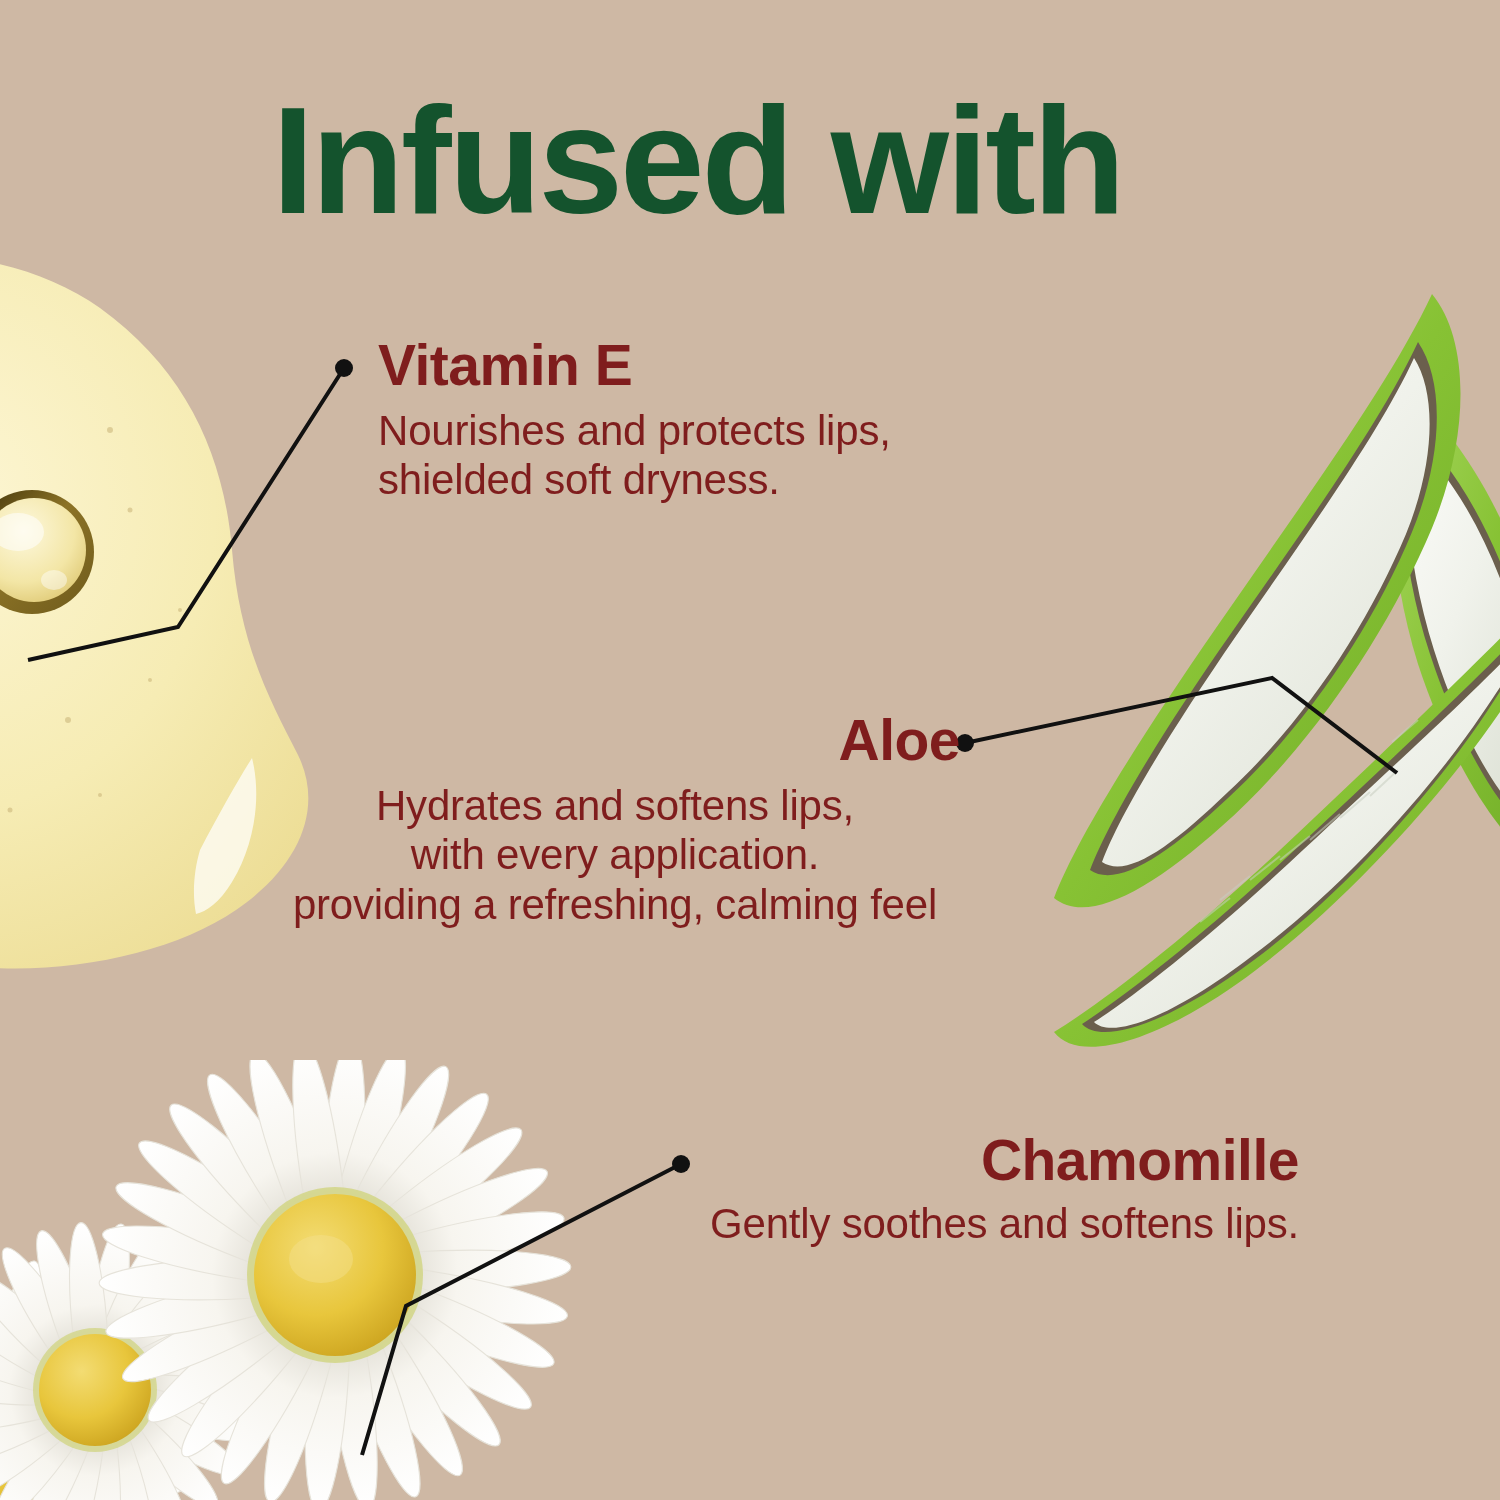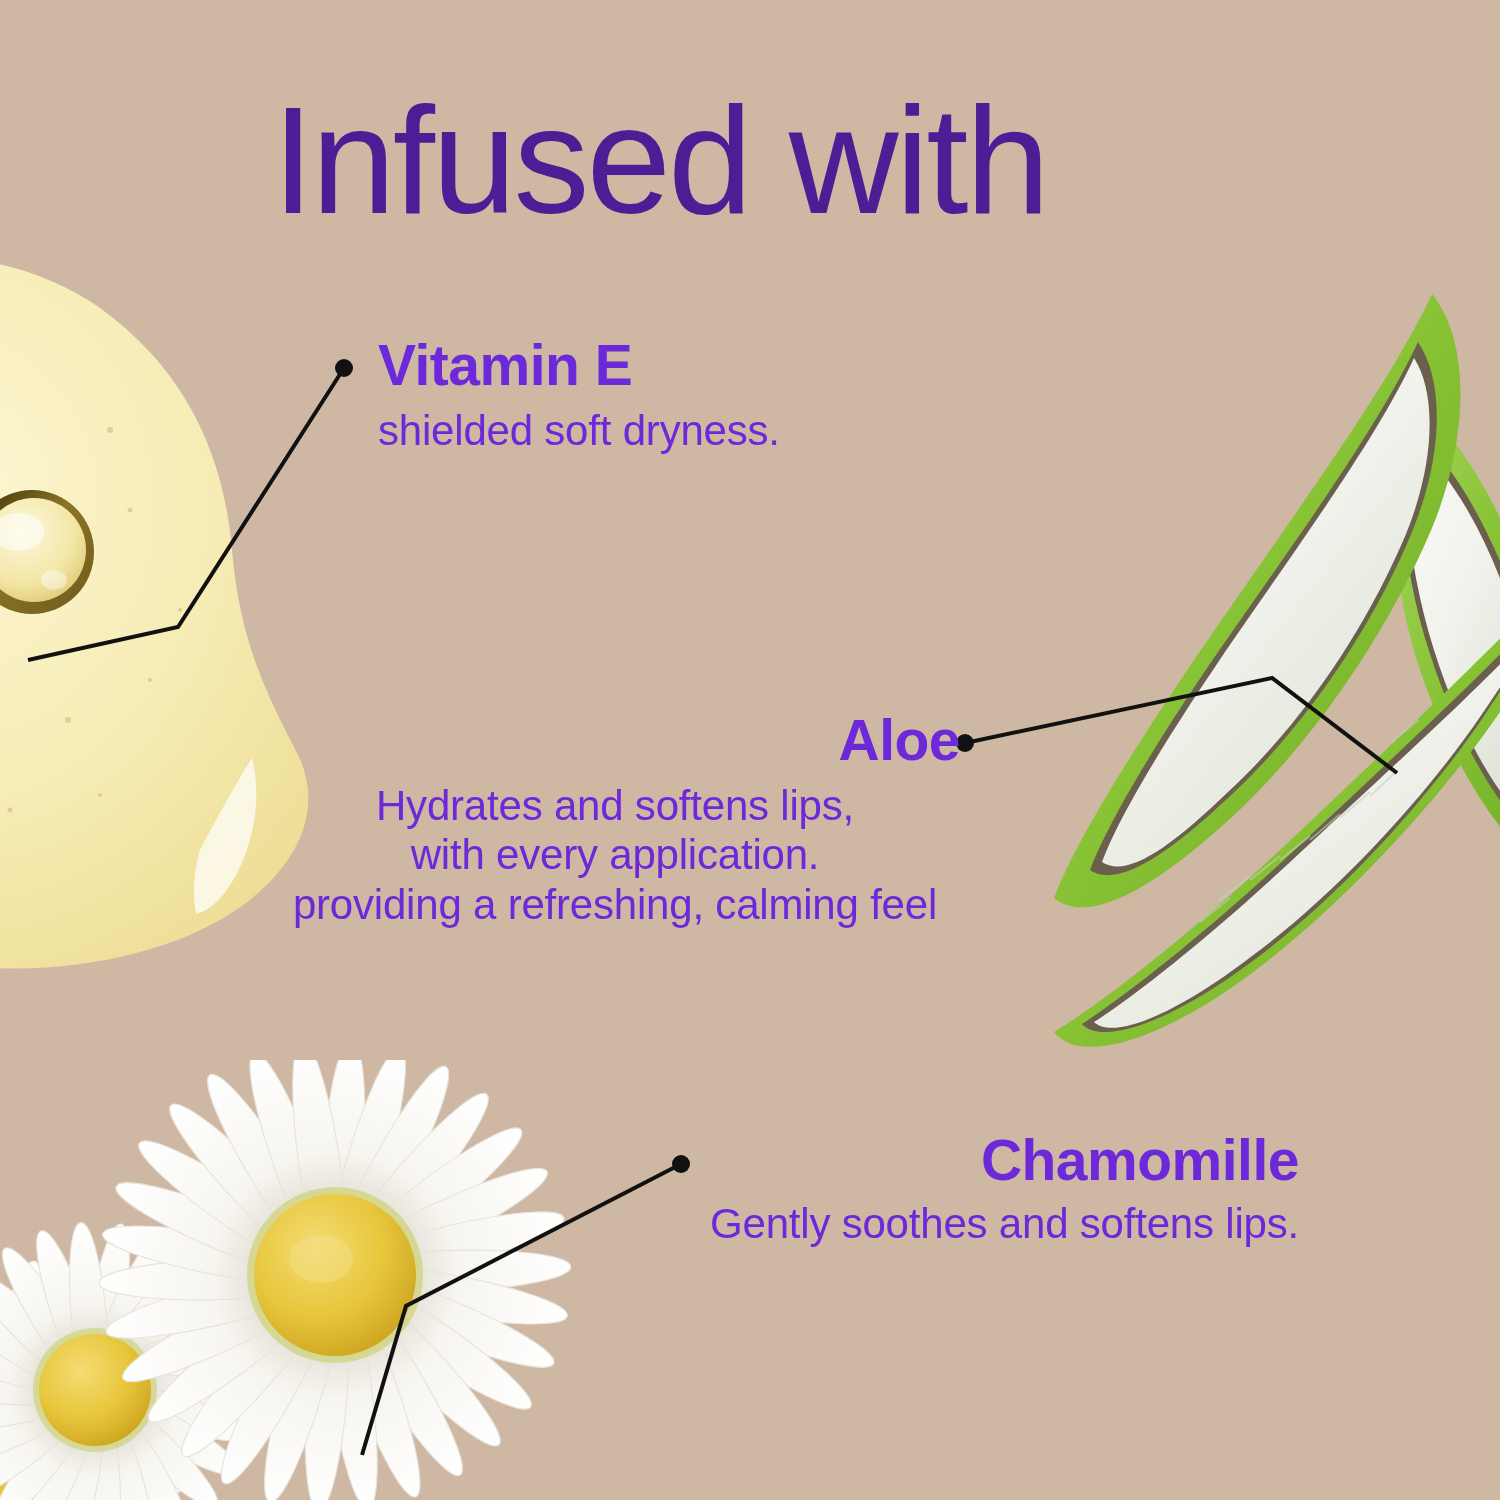--- a/index.html
+++ b/index.html
@@ -21,21 +21,21 @@
   #aloe-art   { left:1040px; top:280px;  width:520px;  height:790px; }
   #daisy-art  { left:-120px; top:1060px; width:760px;  height:470px; }
 
   
   #leaders {
     position:absolute; left:0; top:0;
     width:1500px; height:1500px;
   }
 
   
-  .block { position:absolute; color:#6d28d9; }
+  .block { position:absolute; color:#7f1d1d; }
 
   .heading {
     font-weight:bold;
     font-size:57px;
     line-height:1.04;
     letter-spacing:-0.5px;
     white-space:nowrap;
   }
   .body {
     font-size:42px;
@@ -51,23 +51,23 @@
   #block-aloe { left:270px; top:711px; width:690px; text-align:center; }
   #block-aloe .heading { text-align:right; margin-bottom:11px; }
 
   #block-chamomille { left:710px; top:1131px; text-align:right; }
   #block-chamomille .heading { margin-bottom:9px; }
 
   #page-title {
     position:absolute;
     left:272px; top:84px;
     font-size:152px;
-    font-weight:normal;
+    font-weight:bold;
     letter-spacing:-3px;
-    color:#4c1d95;
+    color:#14532d;
     line-height:1;
     white-space:nowrap;
   }
 </style>
 </head>
 <body>
 
 <div id="stage">
 
   <svg class="art" id="oil-art" viewBox="0 0 560 730">
@@ -470,20 +470,21 @@
       <path id="lc-path" fill="none" stroke="#111111" stroke-width="4" stroke-linejoin="miter" stroke-linecap="butt" d="M681,1164 L406,1306 L362,1455"></path>
       <circle id="lc-dot" r="9" fill="#111111" cx="681" cy="1164"></circle>
     </g>
   </svg>
 
   <div id="page-title">Infused with</div>
 
   <div class="block" id="block-vitamin-e">
     <div class="heading">Vitamin E</div>
     <div class="body">
+      <div>Nourishes and protects lips,</div>
       <div>shielded soft dryness.</div>
     </div>
   </div>
 
   <div class="block" id="block-aloe">
     <div class="heading">Aloe</div>
     <div class="body">
       <div>Hydrates and softens lips,</div>
       <div>with every application.</div>
       <div>providing a refreshing, calming feel</div>

